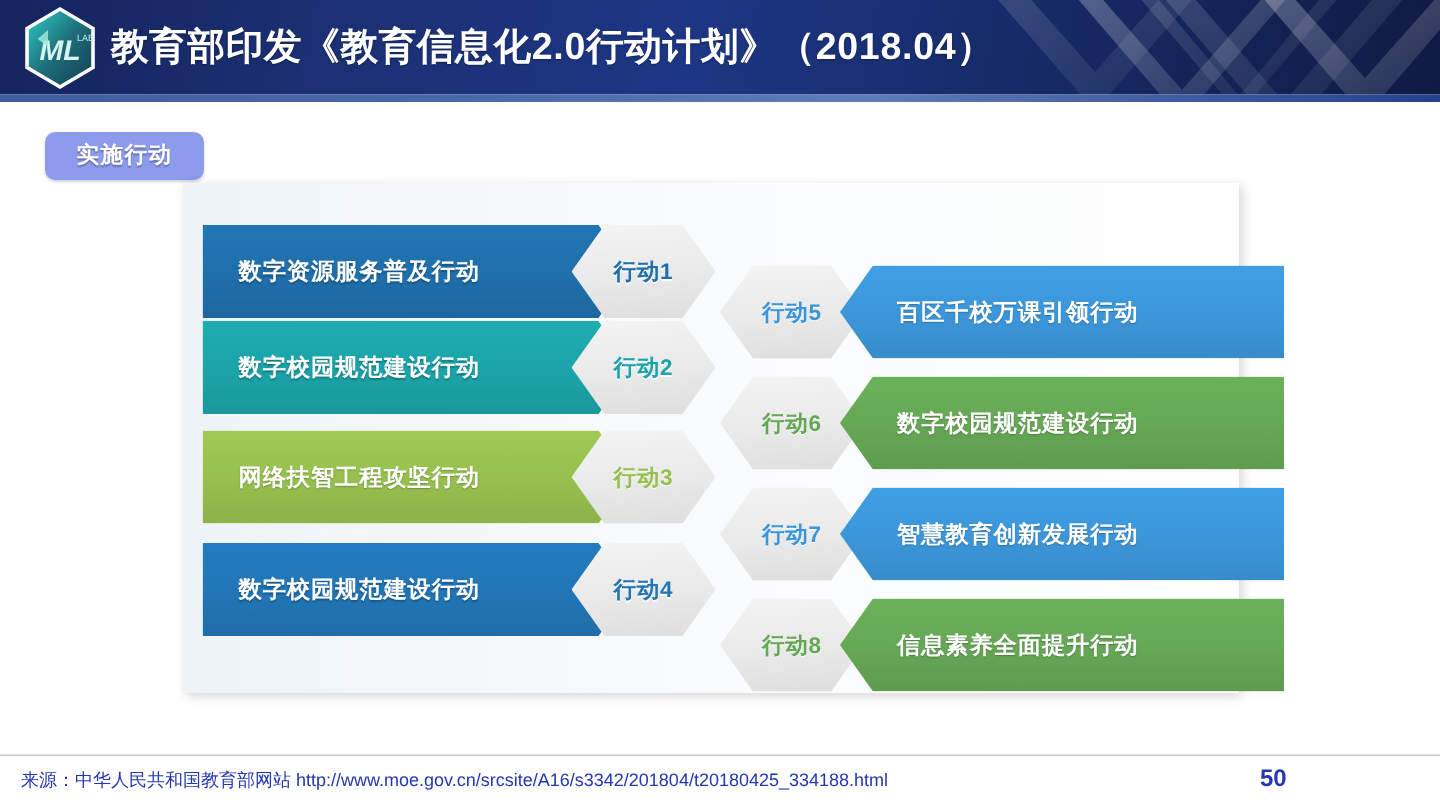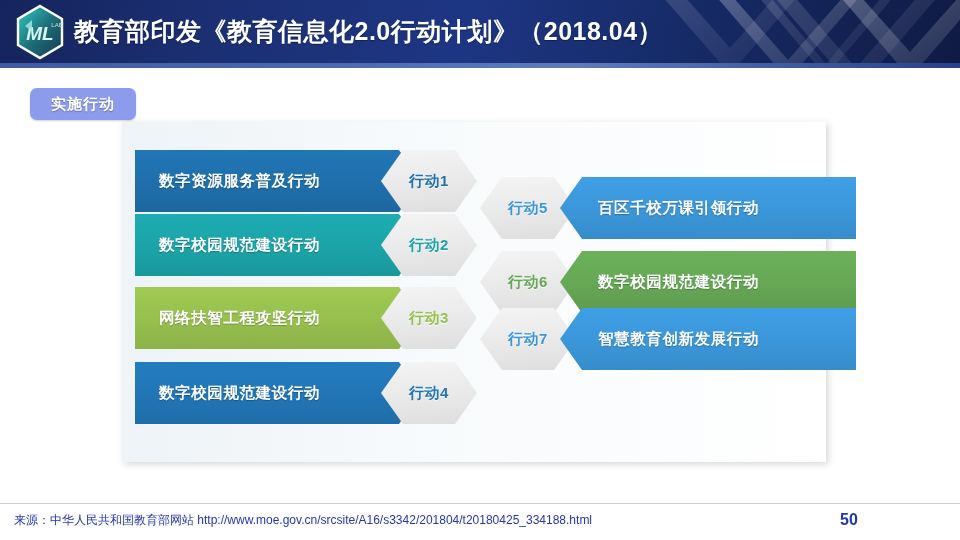--- a/index.html
+++ b/index.html
@@ -200,28 +200,36 @@
 
     <div class="row row-right" style="left:358px;top:129px;width:338px;">
       <div class="hex">
         <span style="color: rgb(101, 167, 85);">行动6</span>
       </div>
       <div class="bar" style="left: 80px; width: 258px; background: linear-gradient(rgb(107, 177, 90) 0%, rgb(101, 167, 85) 55%, rgb(94, 155, 79) 100%);">
         <div class="bar-label">数字校园规范建设行动</div>
       </div>
     </div>
 
-    <div class="row row-right" style="left:358px;top:186px;width:338px;">
+    <div class="row row-right" style="left:358px;top:203px;width:338px;">
       <div class="hex">
         <span style="color: rgb(59, 150, 217);">行动7</span>
       </div>
       <div class="bar" style="left: 80px; width: 258px; background: linear-gradient(rgb(63, 159, 230) 0%, rgb(59, 150, 217) 55%, rgb(55, 140, 202) 100%);">
         <div class="bar-label">智慧教育创新发展行动</div>
       </div>
     </div>
 
+    <div class="row row-right" style="left:358px;top:277px;width:338px;">
+      <div class="hex">
+        <span style="color: rgb(101, 167, 85);">行动8</span>
+      </div>
+      <div class="bar" style="left: 80px; width: 258px; background: linear-gradient(rgb(107, 177, 90) 0%, rgb(101, 167, 85) 55%, rgb(94, 155, 79) 100%);">
+        <div class="bar-label">信息素养全面提升行动</div>
+      </div>
+    </div>
   </div>
 
   <div class="footrule"></div>
   <div class="source">来源：中华人民共和国教育部网站 http://www.moe.gov.cn/srcsite/A16/s3342/201804/t20180425_334188.html</div>
   <div class="pageno">50</div>
 
 </div>
 
 </body></html>

